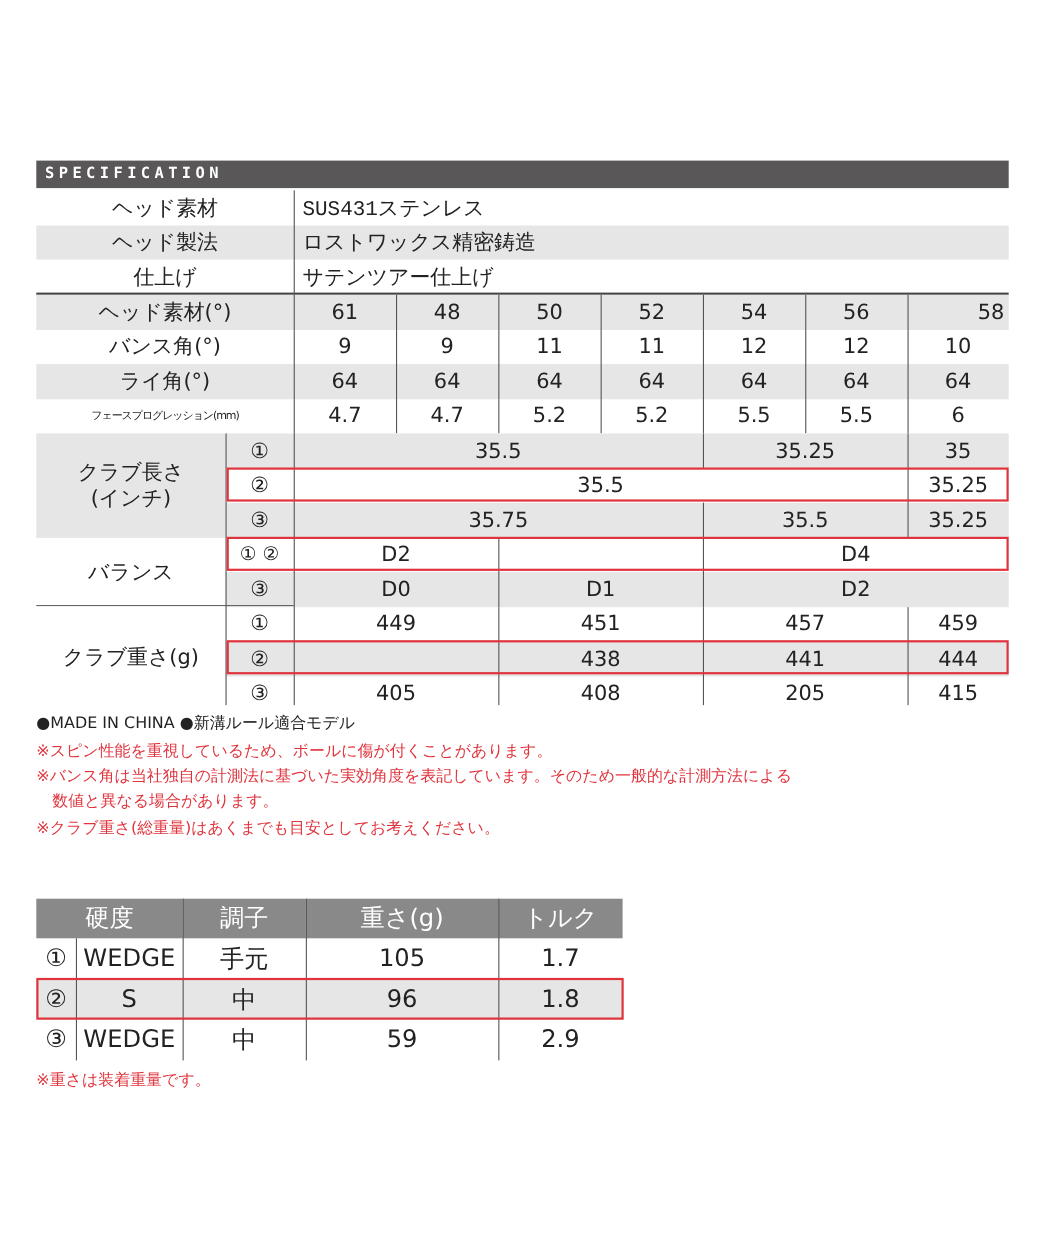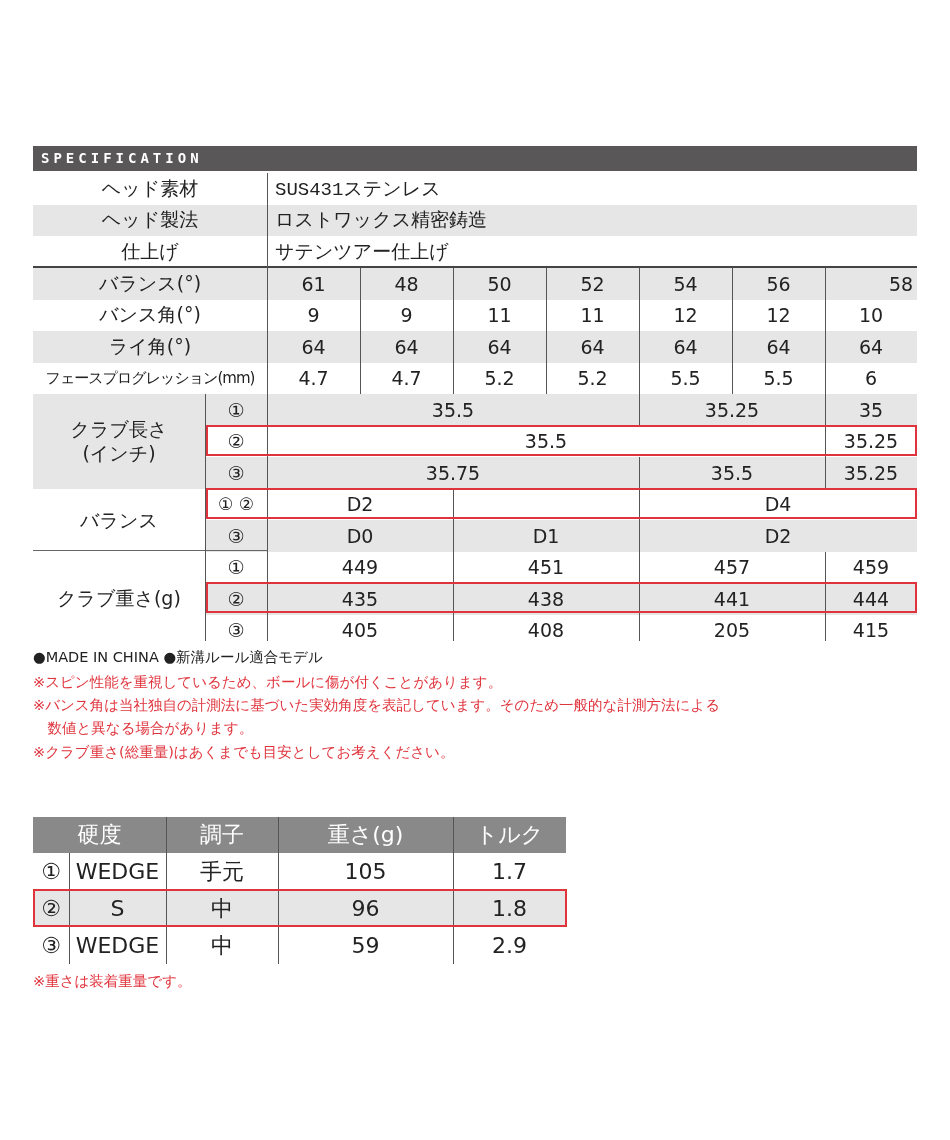--- a/index.html
+++ b/index.html
@@ -33,21 +33,21 @@
   <div class="cell" style="left:0;width:234px">ヘッド製法</div>
   <div class="cell left" style="left:234px;width:650px">ロストワックス精密鋳造</div>
 </div>
 <div class="row" style="top:236px">
   <div class="cell left" style="left:234px;width:650px">サテンツアー仕上げ</div>
   <div class="cell" style="left:0;width:234px">仕上げ</div>
 </div>
 <div class="hline" style="left:33px;width:884px;top:266px"></div>
 
 <div class="row gray" style="top:268px">
-  <div class="cell" style="left:0;width:234px">バランス(°)</div>
+  <div class="cell" style="left:0;width:234px">ヘッド素材(°)</div>
   <div class="cell" style="left:234px;width:93px">61</div>
   <div class="cell" style="left:327px;width:93px">48</div>
   <div class="cell" style="left:420px;width:93px">50</div>
   <div class="cell" style="left:513px;width:93px">52</div>
   <div class="cell" style="left:606px;width:93px">54</div>
   <div class="cell" style="left:699px;width:93px">56</div>
   <div class="cell" style="left:816px;width:104px">58</div>
 </div>
 <div class="row" style="top:299.5px">
   <div class="cell" style="left:0;width:234px">バンス角(°)</div>
@@ -63,21 +63,21 @@
   <div class="cell" style="left:0;width:234px">ライ角(°)</div>
   <div class="cell" style="left:234px;width:93px">64</div>
   <div class="cell" style="left:327px;width:93px">64</div>
   <div class="cell" style="left:420px;width:93px">64</div>
   <div class="cell" style="left:513px;width:93px">64</div>
   <div class="cell" style="left:606px;width:93px">64</div>
   <div class="cell" style="left:699px;width:93px">64</div>
   <div class="cell" style="left:792px;width:92px">64</div>
 </div>
 <div class="row" style="top:362.5px">
-  <div class="cell" style="left:0;width:234px;font-size:15px;letter-spacing:-1px">フェースプログレッション(mm)</div>
+  <div class="cell" style="left:0;width:234px;font-size:10px;letter-spacing:-1px">フェースプログレッション(mm)</div>
   <div class="cell" style="left:234px;width:93px">4.7</div>
   <div class="cell" style="left:327px;width:93px">4.7</div>
   <div class="cell" style="left:420px;width:93px">5.2</div>
   <div class="cell" style="left:513px;width:93px">5.2</div>
   <div class="cell" style="left:606px;width:93px">5.5</div>
   <div class="cell" style="left:699px;width:93px">5.5</div>
   <div class="cell" style="left:792px;width:92px">6</div>
 </div>
 
 <div class="vline" style="left:360px;top:268px;height:126px"></div>
@@ -131,21 +131,20 @@
 <div class="block" style="left:33px;top:551.5px;width:172px;height:94.5px">クラブ重さ(g)</div>
 <div class="row" style="left:205px;width:712px;top:551.5px">
   <div class="cell" style="left:0;width:62px">①</div>
   <div class="cell" style="left:62px;width:186px">449</div>
   <div class="cell" style="left:248px;width:186px">451</div>
   <div class="cell" style="left:434px;width:186px">457</div>
   <div class="cell" style="left:620px;width:92px">459</div>
 </div>
 <div class="row gray" style="left:205px;width:712px;top:583px">
   <div class="cell" style="left:0;width:62px">②</div>
-  <div class="cell" style="left:62px;width:186px">435</div>
   <div class="cell" style="left:248px;width:186px">438</div>
   <div class="cell" style="left:434px;width:186px">441</div>
   <div class="cell" style="left:620px;width:92px">444</div>
 </div>
 <div class="row" style="left:205px;width:712px;top:614.5px">
   <div class="cell" style="left:0;width:62px">③</div>
   <div class="cell" style="left:62px;width:186px">405</div>
   <div class="cell" style="left:248px;width:186px">408</div>
   <div class="cell" style="left:434px;width:186px">205</div>
   <div class="cell" style="left:620px;width:92px">415</div>

